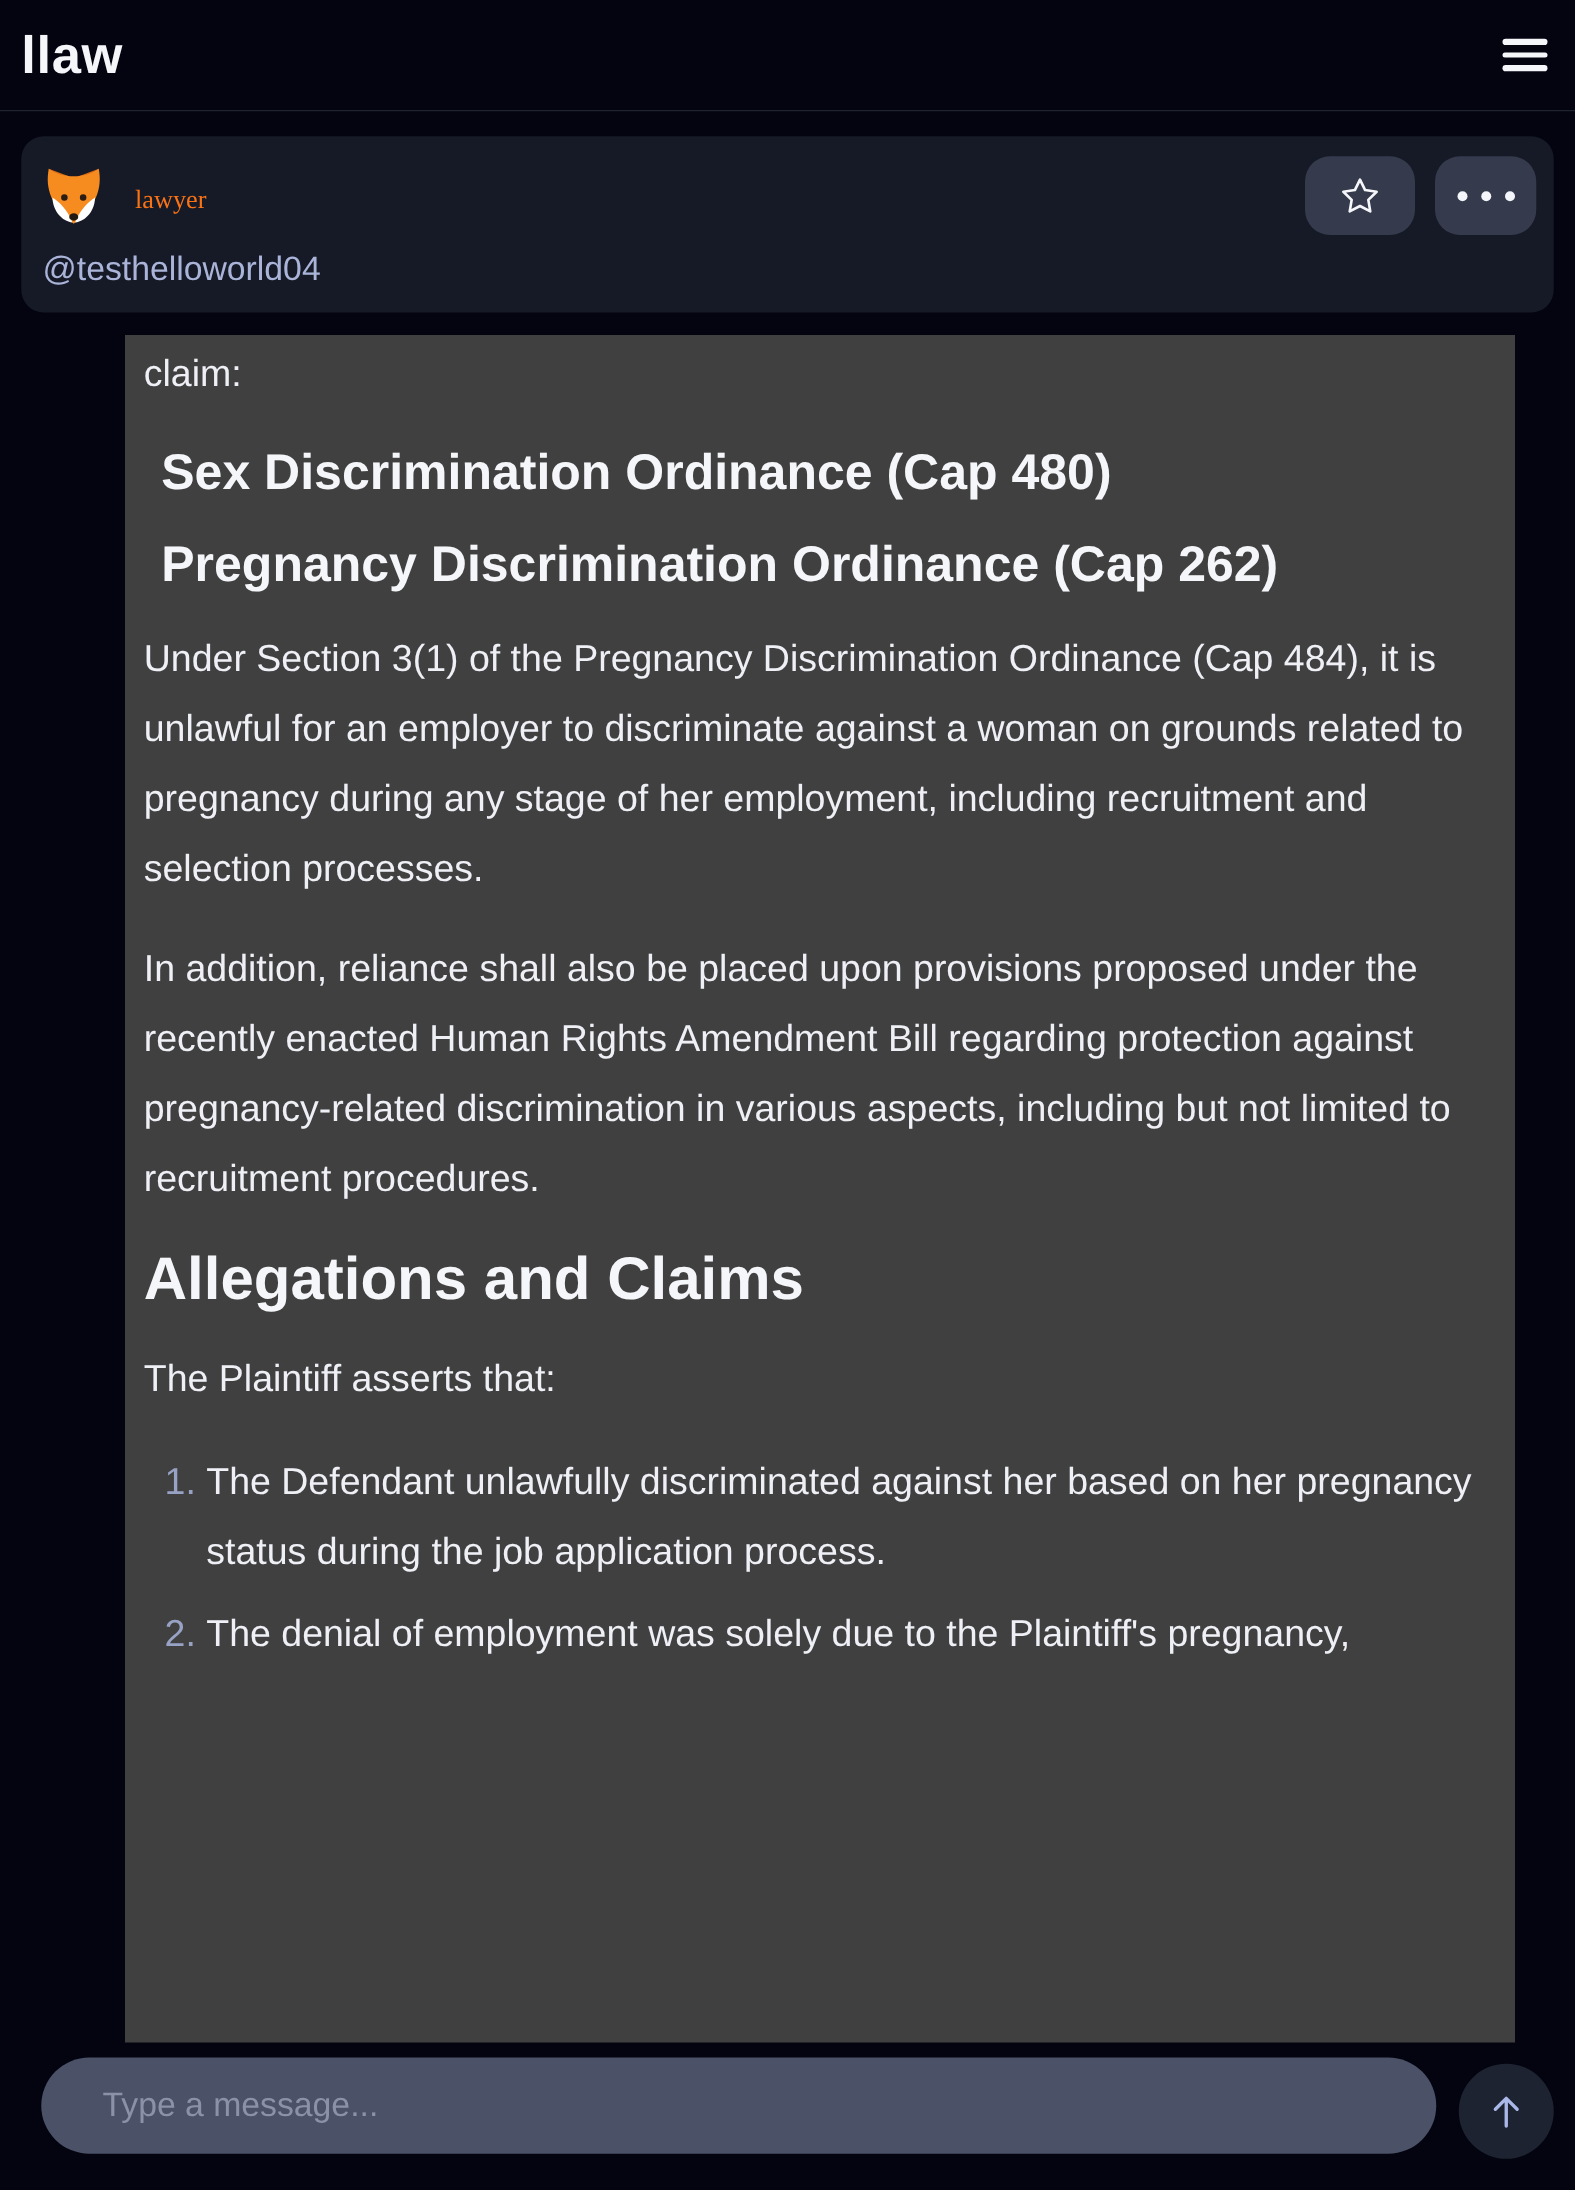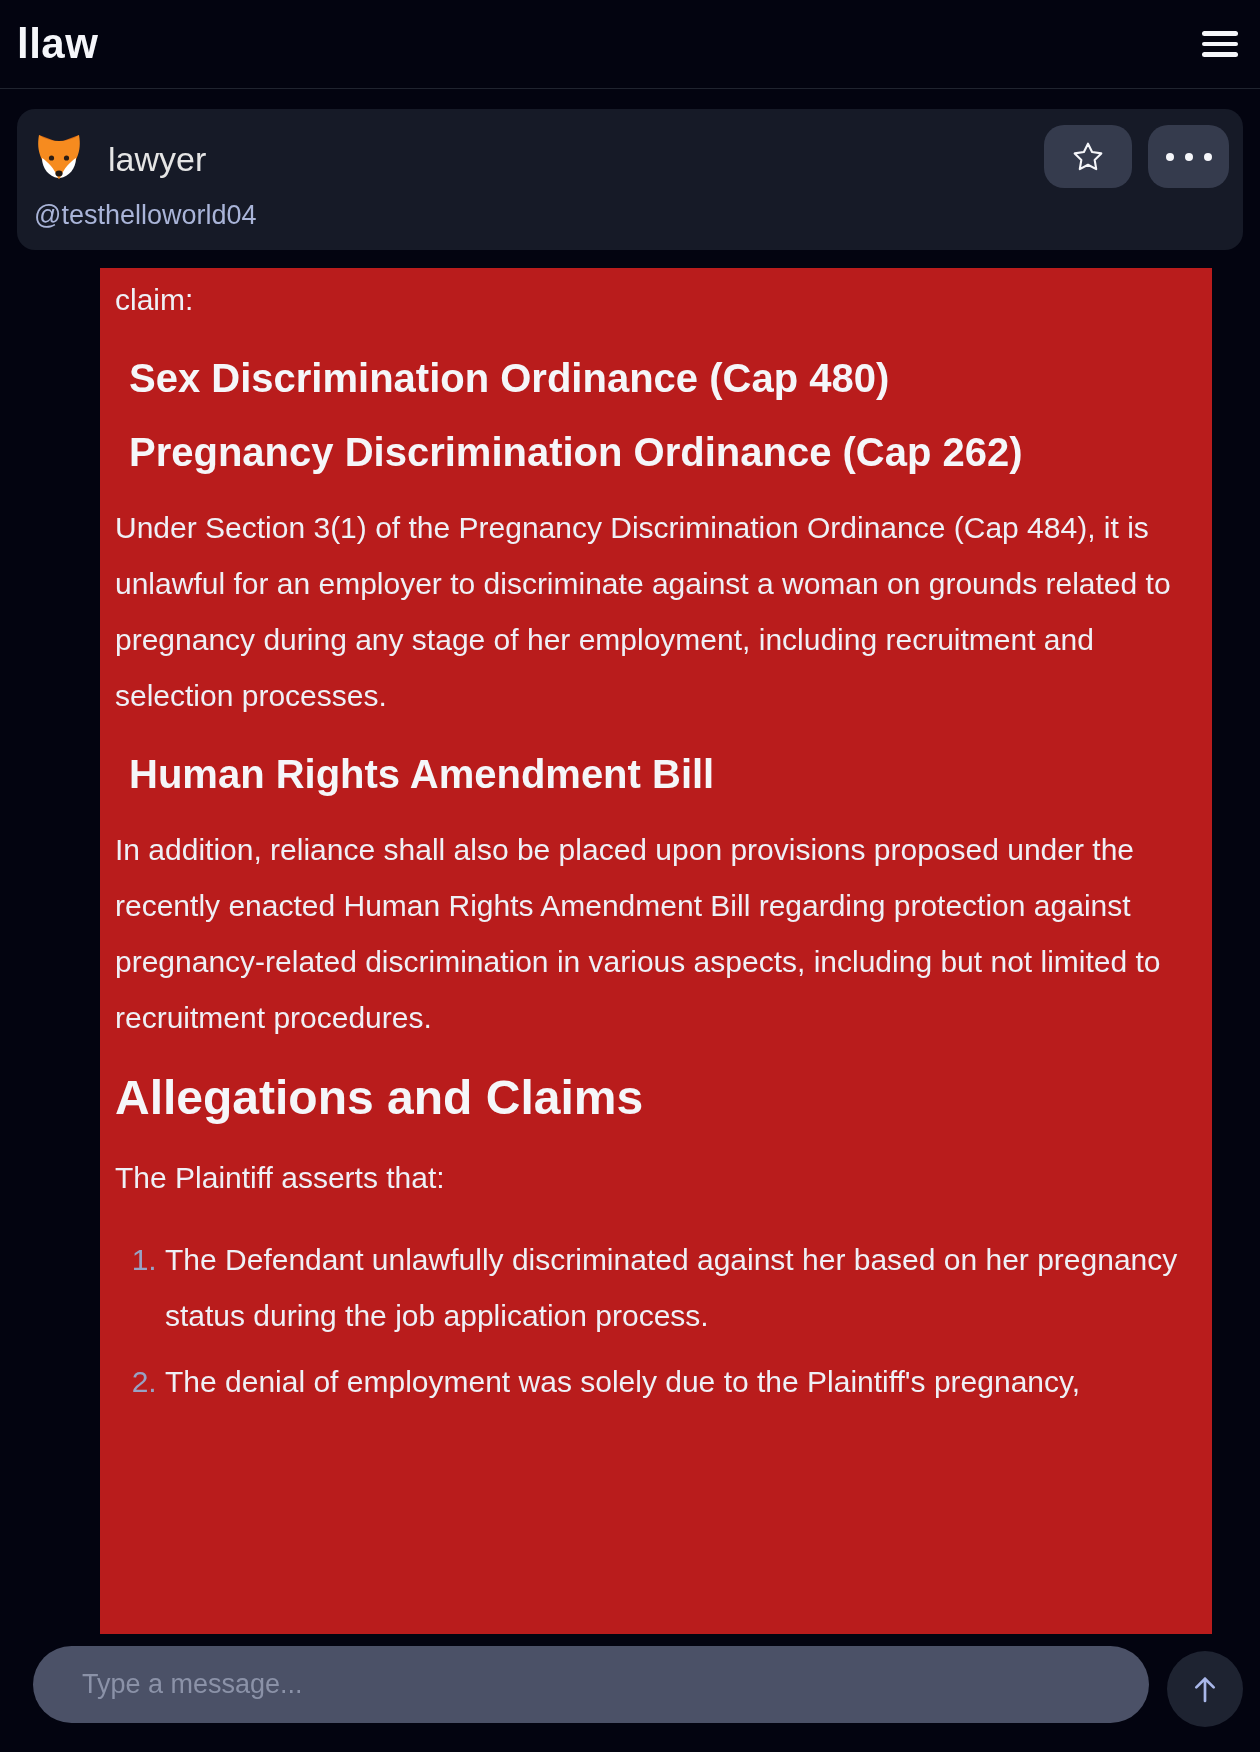--- a/index.html
+++ b/index.html
@@ -27,40 +27,40 @@
   .menu-btn span { display:block; width:36px; height:4.5px; border-radius:2.5px; background:#f5f6fa; }
 
   
   .agent-card {
     position:absolute; left:17px; top:109px; width:1226px; height:141px;
     background:#161a27; border-radius:18px;
   }
   .avatar { position:absolute; left:18px; top:24px; width:48px; height:48px; }
   .agent-name {
     position:absolute; left:91px; top:30px; height:40px; line-height:40px;
-    font-size:34px; color:#e5e5e5;
+    font-size:21px; color:#f97316;font-family:Liberation Serif, serif;
   }
   .agent-handle {
     position:absolute; left:17px; top:88px; height:36px; line-height:36px;
     font-size:27px; color:#a9b4d8;
   }
   .card-btn {
     position:absolute; top:16px; height:63px; border:none; cursor:pointer;
     background:#353b4d; border-radius:20px;
     display:flex; align-items:center; justify-content:center;
   }
   .fav-btn  { left:1027px; width:88px; }
   .more-btn { left:1131px; width:81px; }
   .dots { display:flex; gap:11px; }
   .dots i { width:8px; height:8px; border-radius:50%; background:#f5f6fa; }
 
   
   .doc-panel {
     position:absolute; left:100px; top:268px; width:1112px; height:1366px;
-    background:#b91c1c; overflow:hidden;
+    background:#404040; overflow:hidden;
     padding:4px 24px 0 15px;
   }
   .doc { color:#eef0f6; }
   .doc > :first-child { margin-top:0; }
   .doc p  { font-size:30px; line-height:56px; margin:24px 0; font-weight:400; }
   .doc h3 { font-size:40px; line-height:48px; margin:26px 14px 22px; font-weight:700; color:#f5f6f9; }
   .doc h2 { font-size:48px; line-height:56px; margin:17px 0 22px; font-weight:700; color:#f5f6f9; }
   .doc ol { margin:26px 0 0 0; padding-left:50px; }
   .doc li { font-size:30px; line-height:56px; margin-bottom:10px; }
   .doc li::marker { color:#98a2c4; }
@@ -121,21 +121,20 @@
   </button>
 </section>
 
 <section class="doc-panel">
   <div class="doc">
     <p>claim:</p>
     <div id="doc-sections">
         <h3>Sex Discrimination Ordinance (Cap 480)</h3>
         <h3>Pregnancy Discrimination Ordinance (Cap 262)</h3>
         <p>Under Section 3(1) of the Pregnancy Discrimination Ordinance (Cap 484), it is unlawful for an employer to discriminate against a woman on grounds related to pregnancy during any stage of her employment, including recruitment and selection processes.</p>
-        <h3>Human Rights Amendment Bill</h3>
         <p>In addition, reliance shall also be placed upon provisions proposed under the recently enacted Human Rights Amendment Bill regarding protection against pregnancy-related discrimination in various aspects, including but not limited to recruitment procedures.</p>
         <h2>Allegations and Claims</h2>
         <p>The Plaintiff asserts that:</p>
         <ol>
           <li>The Defendant unlawfully discriminated against her based on her pregnancy status during the job application process.</li>
           <li>The denial of employment was solely due to the Plaintiff's pregnancy,</li>
         </ol>
       </div>
   </div>
 </section>

